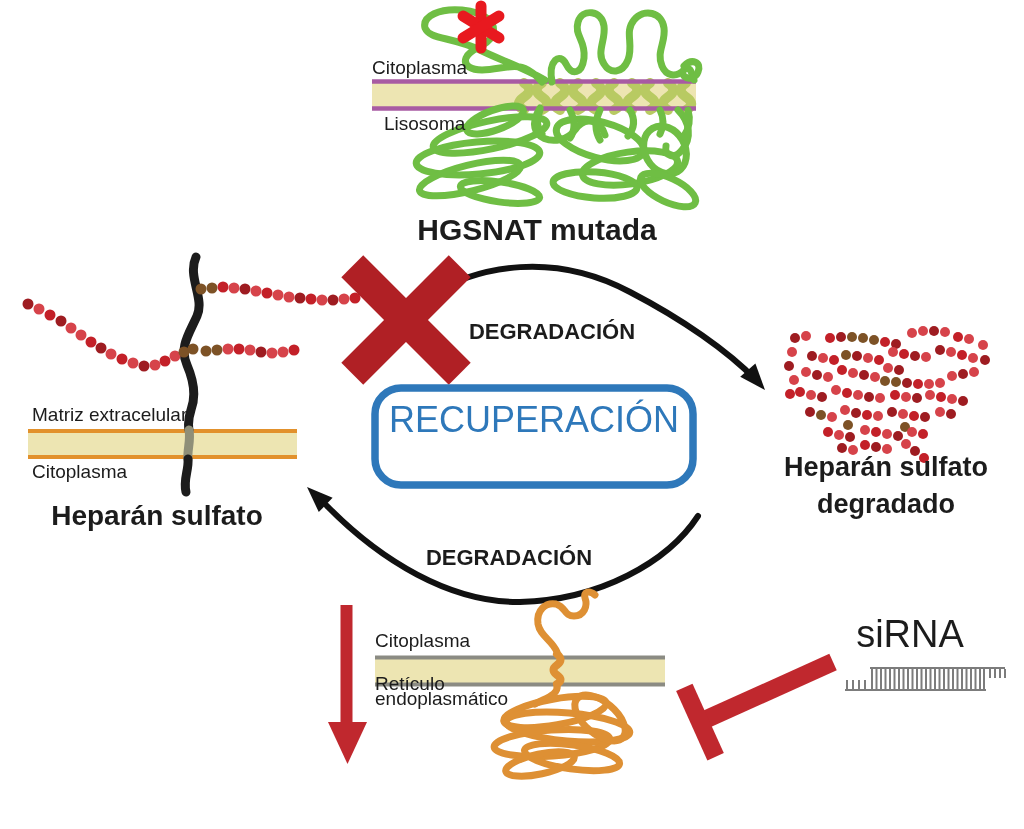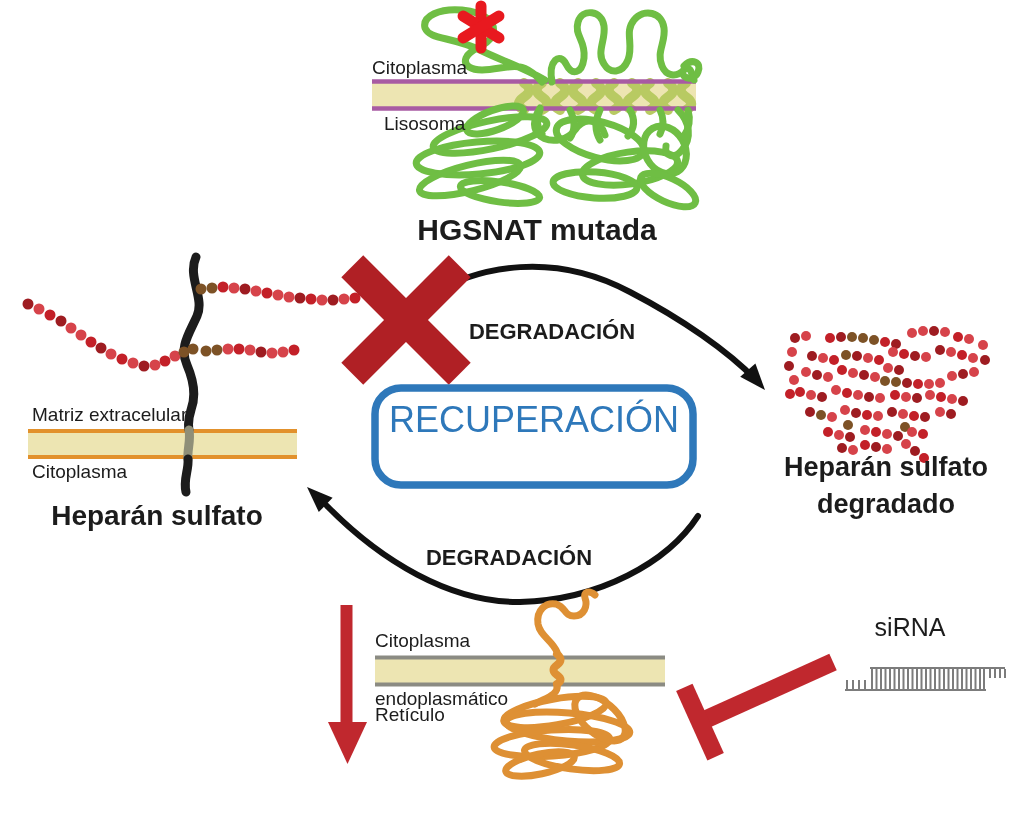--- a/index.html
+++ b/index.html
@@ -8,21 +8,21 @@
     font-family:Liberation Sans, sans-serif;color:#1c1c1c;
   }
   .art{position:absolute;left:0;top:0;width:1024px;height:829px;}
   .lbl{position:absolute;font-size:19px;line-height:21px;color:#1c1c1c;white-space:nowrap;}
   .cap{position:absolute;font-weight:bold;white-space:nowrap;transform:translateX(-50%);}
   .cap30{font-size:30px;}
   .cap28{font-size:28px;}
   .cap27{font-size:27px;}
   .cap26{font-size:22px;}
   .boxline{position:absolute;transform:translateX(-50%);font-size:36px;line-height:38px;color:#2e78ba;white-space:nowrap;}
-  .sirna{position:absolute;transform:translateX(-50%);font-size:25px;color:#1c1c1c;white-space:nowrap;}
+  .sirna{position:absolute;transform:translateX(-50%);font-size:38px;color:#1c1c1c;white-space:nowrap;}
   
   .cR{fill:#d6434a}.cD{fill:#9e1c21}.cC{fill:#c32028}.cB{fill:#7d5226}
 </style>
 </head>
 <body>
 
 <div class="canvas">
 
   <svg class="art" viewBox="0 0 1024 829" aria-hidden="true">
 
@@ -306,17 +306,17 @@
   <div class="cap cap28" style="left:157px;top:500px;">Heparán sulfato</div>
 
   <div class="cap cap26" style="left:552px;top:319px;">DEGRADACIÓN</div>
   <div class="boxline" style="left:534px;top:401px;">RECUPERACIÓN</div>
   <div class="cap cap26" style="left:509px;top:545px;">DEGRADACIÓN</div>
 
   <div class="cap cap27" style="left:886px;top:452px;">Heparán sulfato</div>
   <div class="cap cap27" style="left:886px;top:489px;">degradado</div>
 
   <div class="lbl" style="left:375px;top:630px;">Citoplasma</div>
-  <div class="lbl" style="left:375px;top:704px;">Retículo</div>
+  <div class="lbl" style="left:375px;top:673px;">Retículo</div>
   <div class="lbl" style="left:375px;top:688px;">endoplasmático</div>
 
   <div class="sirna" style="left:910px;top:613px;">siRNA</div>
 </div>
 
 </body></html>

